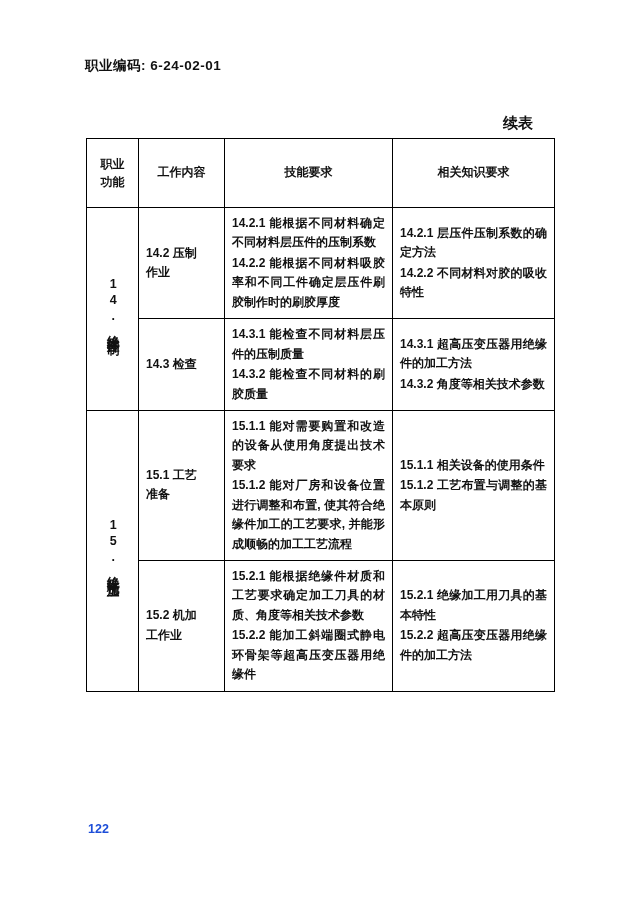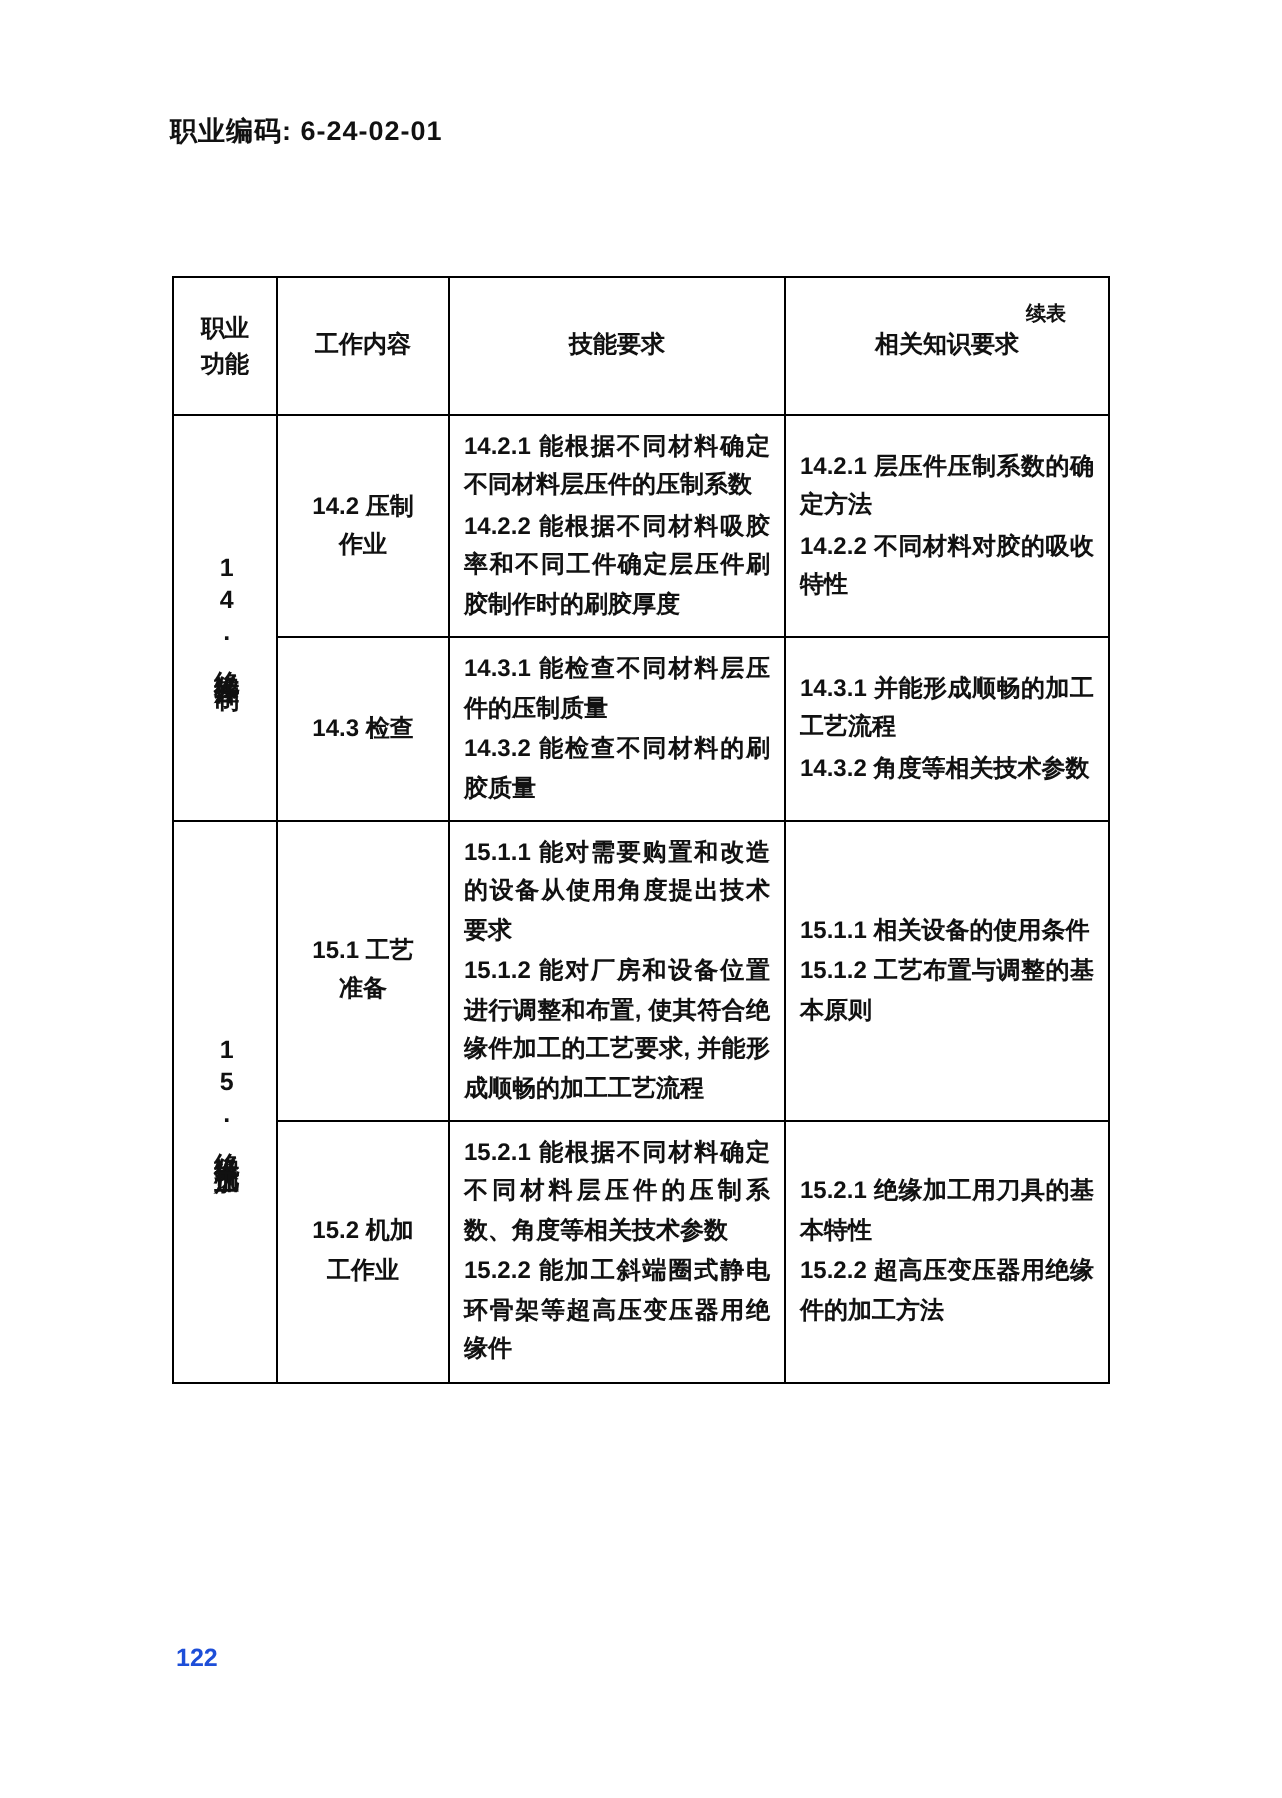--- a/index.html
+++ b/index.html
@@ -29,24 +29,23 @@
     top: 57px;
     font-size: 13.5px;
     letter-spacing: 0.5px;
     font-weight: 600;
     color: #111;
   }
   .cont-label {
     position: absolute;
     right: 88px;
     top: 114px;
-    font-size: 10px;
+    font-size: 15px;
     font-weight: 600;
     color: #111;
-    margin-top: 36px;
   }
   table.main {
     position: absolute;
     left: 86px;
     top: 138px;
     width: 468px;
     border-collapse: collapse;
     table-layout: fixed;
   }
   table.main td, table.main th {
@@ -82,21 +81,21 @@
     display: inline-block;
     line-height: 1.25;
     font-size: 12.5px;
     font-weight: 600;
   }
   .hdr-fn {
     line-height: 1.5;
     text-align: center;
   }
   td.wc-cell {
-    text-align: center;
+    text-align: left;
     font-size: 12px;
     line-height: 1.7;
   }
   td.body-cell {
     text-align: justify;
     text-justify: inter-ideograph;
     font-size: 12px;
   }
   td.body-cell p {
     margin: 0;
@@ -168,21 +167,21 @@
       </tr>
       <tr>
         <td class="wc-cell">
           <div>14.3 检查</div>
         </td>
         <td class="body-cell">
           <p class="indent">14.3.1 能检查不同材料层压件的压制质量</p>
           <p class="indent">14.3.2 能检查不同材料的刷胶质量</p>
         </td>
         <td class="body-cell">
-          <p class="indent">14.3.1 并能形成顺畅的加工工艺流程</p>
+          <p class="indent">14.3.1 超高压变压器用绝缘件的加工方法</p>
           <p class="indent">14.3.2 角度等相关技术参数</p>
         </td>
       </tr>
 
       <tr>
         <td class="fn-cell" rowspan="2">
           <span class="vtext">15.绝缘件机加工</span>
         </td>
         <td class="wc-cell">
           <div>15.1 工艺</div>
@@ -196,21 +195,21 @@
           <p class="indent">15.1.1 相关设备的使用条件</p>
           <p class="indent">15.1.2 工艺布置与调整的基本原则</p>
         </td>
       </tr>
       <tr>
         <td class="wc-cell">
           <div>15.2 机加</div>
           <div>工作业</div>
         </td>
         <td class="body-cell">
-          <p class="indent">15.2.1 能根据不同材料确定不同材料层压件的压制系数、角度等相关技术参数</p>
+          <p class="indent">15.2.1 能根据绝缘件材质和工艺要求确定加工刀具的材质、角度等相关技术参数</p>
           <p class="indent">15.2.2 能加工斜端圈式静电环骨架等超高压变压器用绝缘件</p>
         </td>
         <td class="body-cell">
           <p class="indent">15.2.1 绝缘加工用刀具的基本特性</p>
           <p class="indent">15.2.2 超高压变压器用绝缘件的加工方法</p>
         </td>
       </tr>
     </tbody>
   </table>
 

